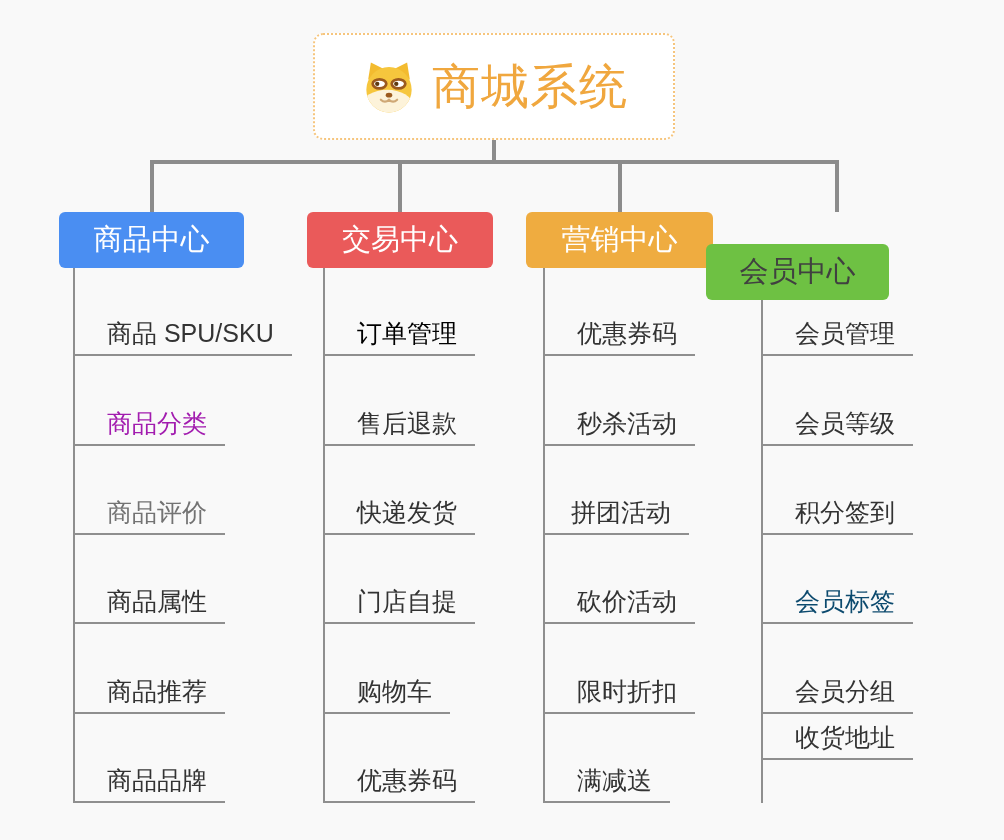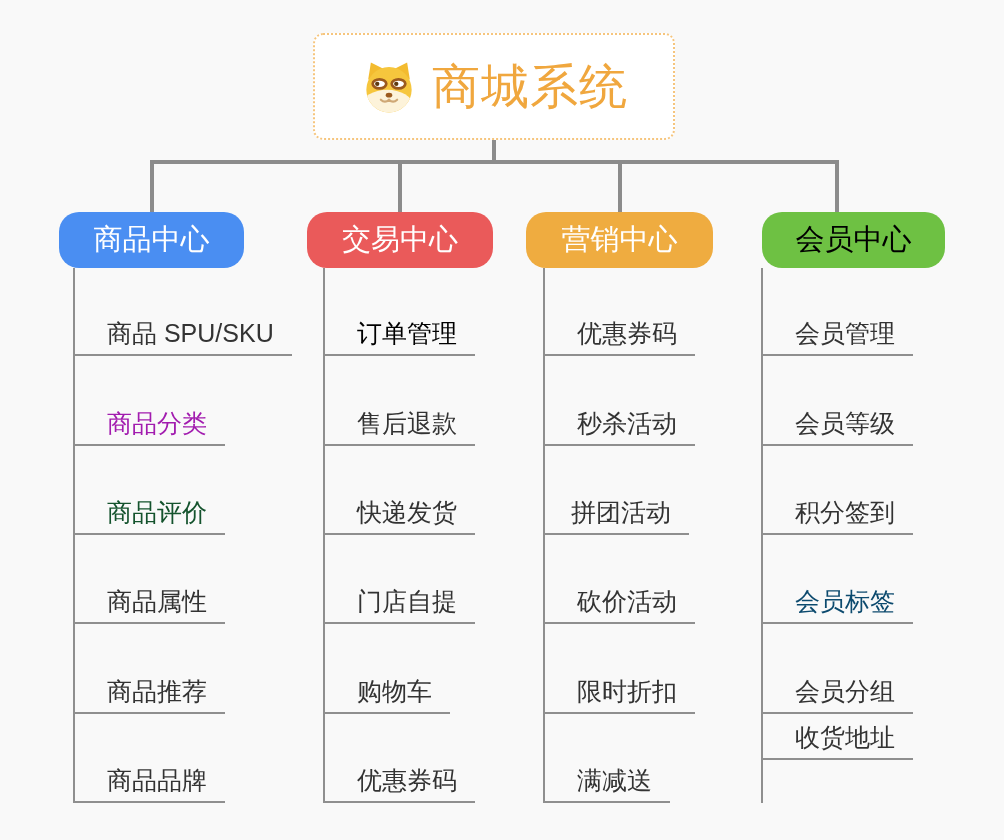--- a/index.html
+++ b/index.html
@@ -13,21 +13,21 @@
     box-sizing:border-box;
     background:#ffffff; border:2px dotted #f6c57d; border-radius:10px;
     display:flex; align-items:center; justify-content:center; gap:14px;
     z-index:2;
   }
   .root-title { font-size:48px; letter-spacing:1px; white-space:nowrap; }
   .dog-wrap { width:58px; height:58px; display:flex; align-items:center; }
   .conn { position:absolute; background:#8c8c8c; z-index:1; }
   .branch {
     position:absolute; top:212px; height:56px; box-sizing:border-box;
-    border-radius:20px; color:#ffffff; font-size:29px;
+    border-radius:6px; color:#ffffff; font-size:29px;
     display:flex; align-items:center; justify-content:center;
     white-space:nowrap; z-index:2;
   }
   .spine { position:absolute; width:2px; background:#8f8f8f; z-index:1; }
   .leaf {
     position:absolute; box-sizing:border-box; height:40px;
     font-size:25px; color:#333333; line-height:34px;
     padding:0 18px 4px 34px;
     border-bottom:2px solid #8f8f8f;
     white-space:nowrap; z-index:2;
@@ -65,41 +65,41 @@
       <div class="conn" style="left: 149.5px; top: 160px; width: 4px; height: 52px; background: rgb(140, 140, 140);"></div>
       <div class="conn" style="left: 398px; top: 160px; width: 4px; height: 52px; background: rgb(140, 140, 140);"></div>
       <div class="conn" style="left: 617.5px; top: 160px; width: 4px; height: 52px; background: rgb(140, 140, 140);"></div>
       <div class="conn" style="left: 834.5px; top: 160px; width: 4px; height: 52px; background: rgb(140, 140, 140);"></div>
     </div>
   <div id="branches">
       <div class="branch" style="left: 59px; width: 185px; background: rgb(74, 142, 242); color: rgb(255, 255, 255);">商品中心</div>
       <div class="spine" style="left: 73px; top: 268px; height: 535px; background: rgb(143, 143, 143);"></div>
       <div class="leaf" style="left: 73px; top: 316px; color: rgb(51, 51, 51); border-bottom-color: rgb(143, 143, 143);">商品 SPU/SKU</div>
       <div class="leaf" style="left: 73px; top: 406px; color: #a21caf; border-bottom-color: rgb(143, 143, 143);">商品分类</div>
-      <div class="leaf" style="left: 73px; top: 495px; color: #14532d; border-bottom-color: rgb(143, 143, 143);">商品评价</div>
+      <div class="leaf" style="left: 73px; top: 495px; color: #737373; border-bottom-color: rgb(143, 143, 143);">商品评价</div>
       <div class="leaf" style="left: 73px; top: 584px; color: rgb(51, 51, 51); border-bottom-color: rgb(143, 143, 143);">商品属性</div>
       <div class="leaf" style="left: 73px; top: 674px; color: rgb(51, 51, 51); border-bottom-color: rgb(143, 143, 143);">商品推荐</div>
       <div class="leaf" style="left: 73px; top: 763px; color: rgb(51, 51, 51); border-bottom-color: rgb(143, 143, 143);">商品品牌</div>
       <div class="branch" style="left: 307px; width: 186px; background: rgb(234, 90, 90); color: rgb(255, 255, 255);">交易中心</div>
       <div class="spine" style="left: 323px; top: 268px; height: 535px; background: rgb(143, 143, 143);"></div>
       <div class="leaf" style="left: 323px; top: 316px; color: #000000; border-bottom-color: rgb(143, 143, 143);">订单管理</div>
       <div class="leaf" style="left: 323px; top: 406px; color: rgb(51, 51, 51); border-bottom-color: rgb(143, 143, 143);">售后退款</div>
       <div class="leaf" style="left: 323px; top: 495px; color: rgb(51, 51, 51); border-bottom-color: rgb(143, 143, 143);">快递发货</div>
       <div class="leaf" style="left: 323px; top: 584px; color: rgb(51, 51, 51); border-bottom-color: rgb(143, 143, 143);">门店自提</div>
       <div class="leaf" style="left: 323px; top: 674px; color: rgb(51, 51, 51); border-bottom-color: rgb(143, 143, 143);">购物车</div>
       <div class="leaf" style="left: 323px; top: 763px; color: rgb(51, 51, 51); border-bottom-color: rgb(143, 143, 143);">优惠券码</div>
       <div class="branch" style="left: 526px; width: 187px; background: rgb(239, 172, 64); color: rgb(255, 255, 255);">营销中心</div>
       <div class="spine" style="left: 543px; top: 268px; height: 535px; background: rgb(143, 143, 143);"></div>
       <div class="leaf" style="left: 543px; top: 316px; color: rgb(51, 51, 51); border-bottom-color: rgb(143, 143, 143);">优惠券码</div>
       <div class="leaf" style="left: 543px; top: 406px; color: rgb(51, 51, 51); border-bottom-color: rgb(143, 143, 143);">秒杀活动</div>
       <div class="leaf" style="left: 543px; top: 495px; color: rgb(51, 51, 51); border-bottom-color: rgb(143, 143, 143); padding-left: 28px;">拼团活动</div>
       <div class="leaf" style="left: 543px; top: 584px; color: rgb(51, 51, 51); border-bottom-color: rgb(143, 143, 143);">砍价活动</div>
       <div class="leaf" style="left: 543px; top: 674px; color: rgb(51, 51, 51); border-bottom-color: rgb(143, 143, 143);">限时折扣</div>
       <div class="leaf" style="left: 543px; top: 763px; color: rgb(51, 51, 51); border-bottom-color: rgb(143, 143, 143);">满减送</div>
-      <div class="branch" style="left: 762px; width: 183px; background: rgb(110, 193, 67); color: #000000;">会员中心</div>
+      <div class="branch" style="left: 706px; width: 183px; background: rgb(110, 193, 67); color: #404040; margin-top: 32px;">会员中心</div>
       <div class="spine" style="left: 761px; top: 268px; height: 535px; background: rgb(143, 143, 143);"></div>
       <div class="leaf" style="left: 761px; top: 316px; color: rgb(51, 51, 51); border-bottom-color: rgb(143, 143, 143);">会员管理</div>
       <div class="leaf" style="left: 761px; top: 406px; color: rgb(51, 51, 51); border-bottom-color: rgb(143, 143, 143);">会员等级</div>
       <div class="leaf" style="left: 761px; top: 495px; color: rgb(51, 51, 51); border-bottom-color: rgb(143, 143, 143);">积分签到</div>
       <div class="leaf" style="left: 761px; top: 584px; color: #0c4a6e; border-bottom-color: rgb(143, 143, 143);">会员标签</div>
       <div class="leaf" style="left: 761px; top: 674px; color: rgb(51, 51, 51); border-bottom-color: rgb(143, 143, 143);">会员分组</div>
       <div class="leaf" style="left: 761px; top: 720px; color: rgb(51, 51, 51); border-bottom-color: rgb(143, 143, 143);">收货地址</div>
     </div>
 </div>
 

